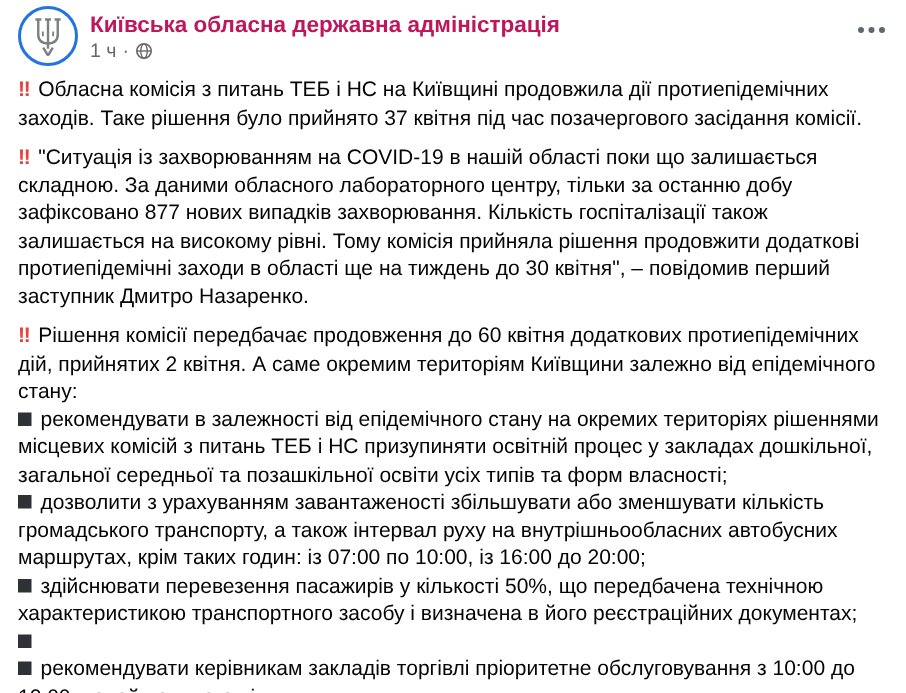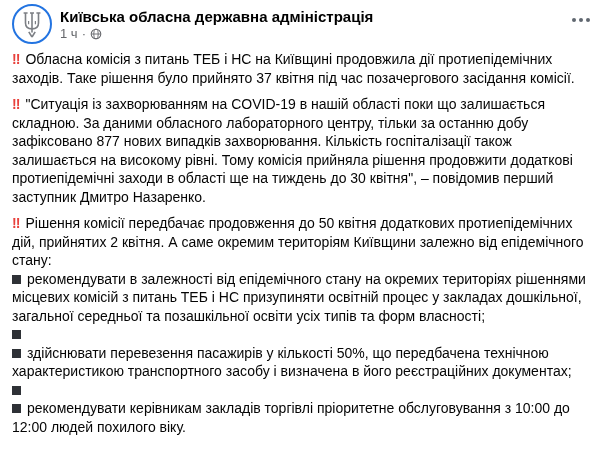--- a/index.html
+++ b/index.html
@@ -14,21 +14,21 @@
   }
   .avatar {
     width: 40px; height: 40px; border-radius: 50%;
     border: 2px solid #2374e1; box-sizing: border-box;
     display: flex; align-items: center; justify-content: center;
     background: #fff; flex: 0 0 auto; cursor: pointer;
   }
   .avatar svg { display: block; }
   .header-meta { margin-left: 8px; padding-top: 3px; }
   .page-name {
-    font-size: 15px; font-weight: 700; color: #000000;
+    font-size: 15px; font-weight: 700; color: #be185d;
     line-height: 19px; cursor: pointer;
   }
   .sub-row {
     display: flex; align-items: center; gap: 4px;
     font-size: 13px; color: #65676b; margin-top: 0; line-height: 15px;
   }
   .sub-sep { color: #65676b; }
   .globe { display: inline-flex; }
   .menu-btn {
     margin-left: auto; margin-top: 10px; padding: 4px 2px;
@@ -99,26 +99,26 @@
 
     <p class="para">
       <span class="alert-marker">‼</span><span>Обласна комісія з питань ТЕБ і НС на Київщині продовжила дії протиепідемічних заходів. Таке рішення було прийнято 37 квітня під час позачергового засідання комісії.</span>
     </p>
 
     <p class="para">
       <span class="alert-marker">‼</span><span>"Ситуація із захворюванням на COVID-19 в нашій області поки що залишається складною. За даними обласного лабораторного центру, тільки за останню добу зафіксовано 877 нових випадків захворювання. Кількість госпіталізації також залишається на високому рівні. Тому комісія прийняла рішення продовжити додаткові протиепідемічні заходи в області ще на тиждень до 30 квітня", – повідомив перший заступник Дмитро Назаренко.</span>
     </p>
 
     <p class="para">
-      <span class="alert-marker">‼</span><span>Рішення комісії передбачає продовження до 50 квітня додаткових протиепідемічних дій, прийнятих 2 квітня. А саме окремим територіям Київщини залежно від епідемічного стану:</span>
+      <span class="alert-marker">‼</span><span>Рішення комісії передбачає продовження до 60 квітня додаткових протиепідемічних дій, прийнятих 2 квітня. А саме окремим територіям Київщини залежно від епідемічного стану:</span>
       <span class="b-line">
         <span class="sq"></span><span>рекомендувати в залежності від епідемічного стану на окремих територіях рішеннями місцевих комісій з питань ТЕБ і НС призупиняти освітній процес у закладах дошкільної, загальної середньої та позашкільної освіти усіх типів та форм власності;</span>
       </span>
       <span class="b-line">
-        <span class="sq"></span>
+        <span class="sq"></span><span>дозволити з урахуванням завантаженості збільшувати або зменшувати кількість громадського транспорту, а також інтервал руху на внутрішньообласних автобусних маршрутах, крім таких годин: із 07:00 по 10:00, із 16:00 до 20:00;</span>
       </span>
       <span class="b-line">
         <span class="sq"></span><span>здійснювати перевезення пасажирів у кількості 50%, що передбачена технічною характеристикою транспортного засобу і визначена в його реєстраційних документах;</span>
       </span>
       <span class="b-line">
         <span class="sq"></span>
       </span>
       <span class="b-line">
         <span class="sq"></span><span>рекомендувати керівникам закладів торгівлі пріоритетне обслуговування з 10:00 до 12:00 людей похилого віку.</span>
       </span>

